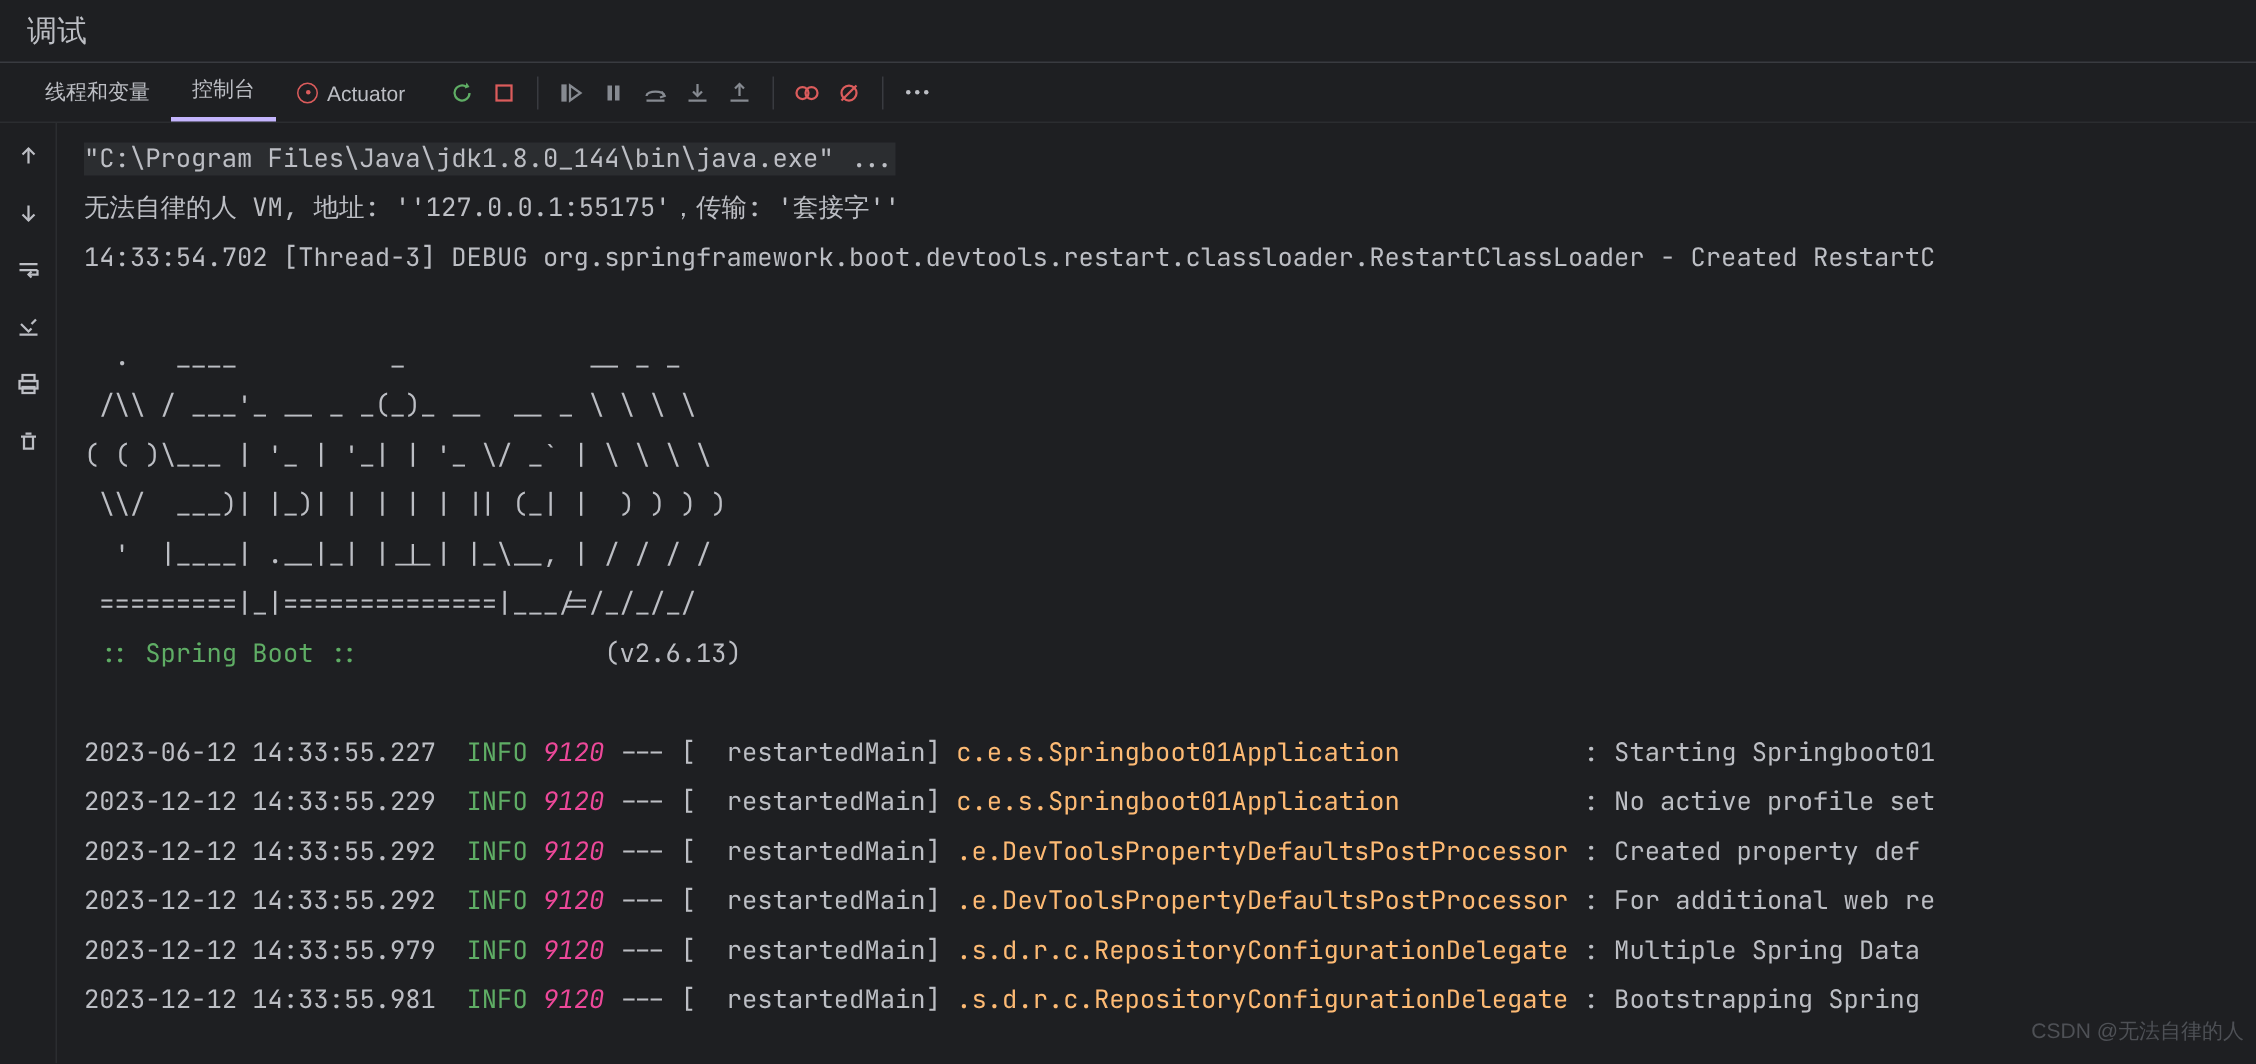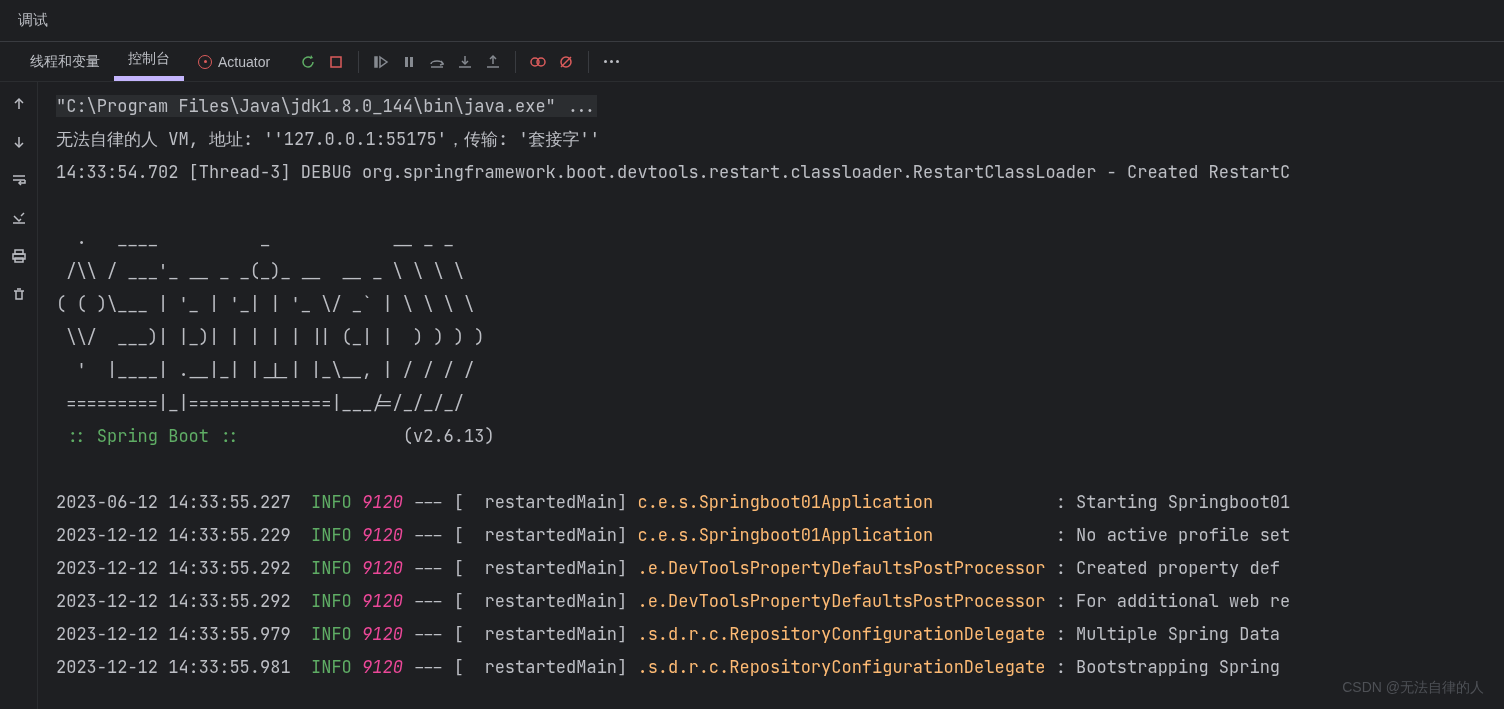--- a/index.html
+++ b/index.html
@@ -20,21 +20,21 @@
     }
     .top-tab {
       display: flex;
       align-items: center;
       padding: 0 18px;
       color: #bcbec4;
       gap: 8px;
       cursor: pointer;
     }
     .top-tab.debug {
-      font-size: 15px;
+      font-size: 20px;
     }
     .top-tab.active {
       border-bottom: 3px solid #3574f0;
     }
     .run-icon {
       width: 16px; height: 16px;
       position: relative;
     }
     .run-icon::before {
       content: "";
@@ -73,21 +73,21 @@
     .tool-tab {
       display: flex;
       align-items: center;
       padding: 0 14px;
       gap: 6px;
       color: #bcbec4;
       cursor: pointer;
       font-size: 14px;
     }
     .tool-tab.active {
-      border-bottom: 5px solid #c4b5fd;
+      border-bottom: 3px solid #c4b5fd;
       align-items: center;
     }
     .actuator-icon {
       width: 14px; height: 14px;
       border-radius: 50%;
       border: 1.5px solid #db5c5c;
       position: relative;
     }
     .actuator-icon::after {
       content: "";
@@ -148,21 +148,21 @@
       background: #2b2d30;
       color: #bcbec4;
       display: inline;
     }
     .spring-boot-name { color: #5fad65; }
     .log-info { color: #5fad65; }
     .log-pid { color: #ec4899; font-style: italic; }
     .log-class { color: #fdba74; }
     .watermark {
       position: fixed;
-      right: 20px;
+      right: 8px;
       bottom: 12px;
       color: #5a5d63;
       font-size: 14px;
       font-family: sans-serif;
       opacity: 0.8;
     }
     .more-dots {
       display: flex;
       gap: 3px;
       padding: 0 6px;

